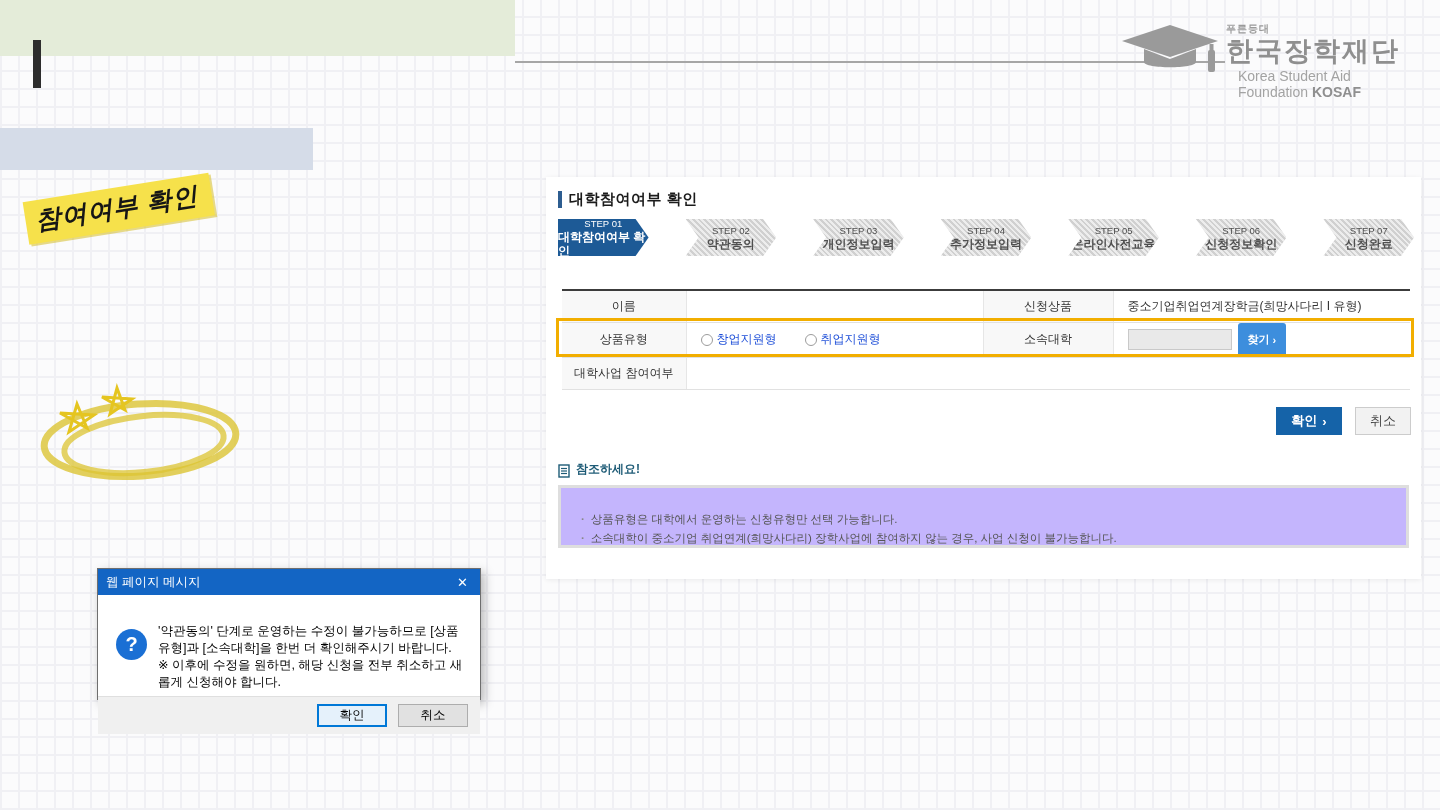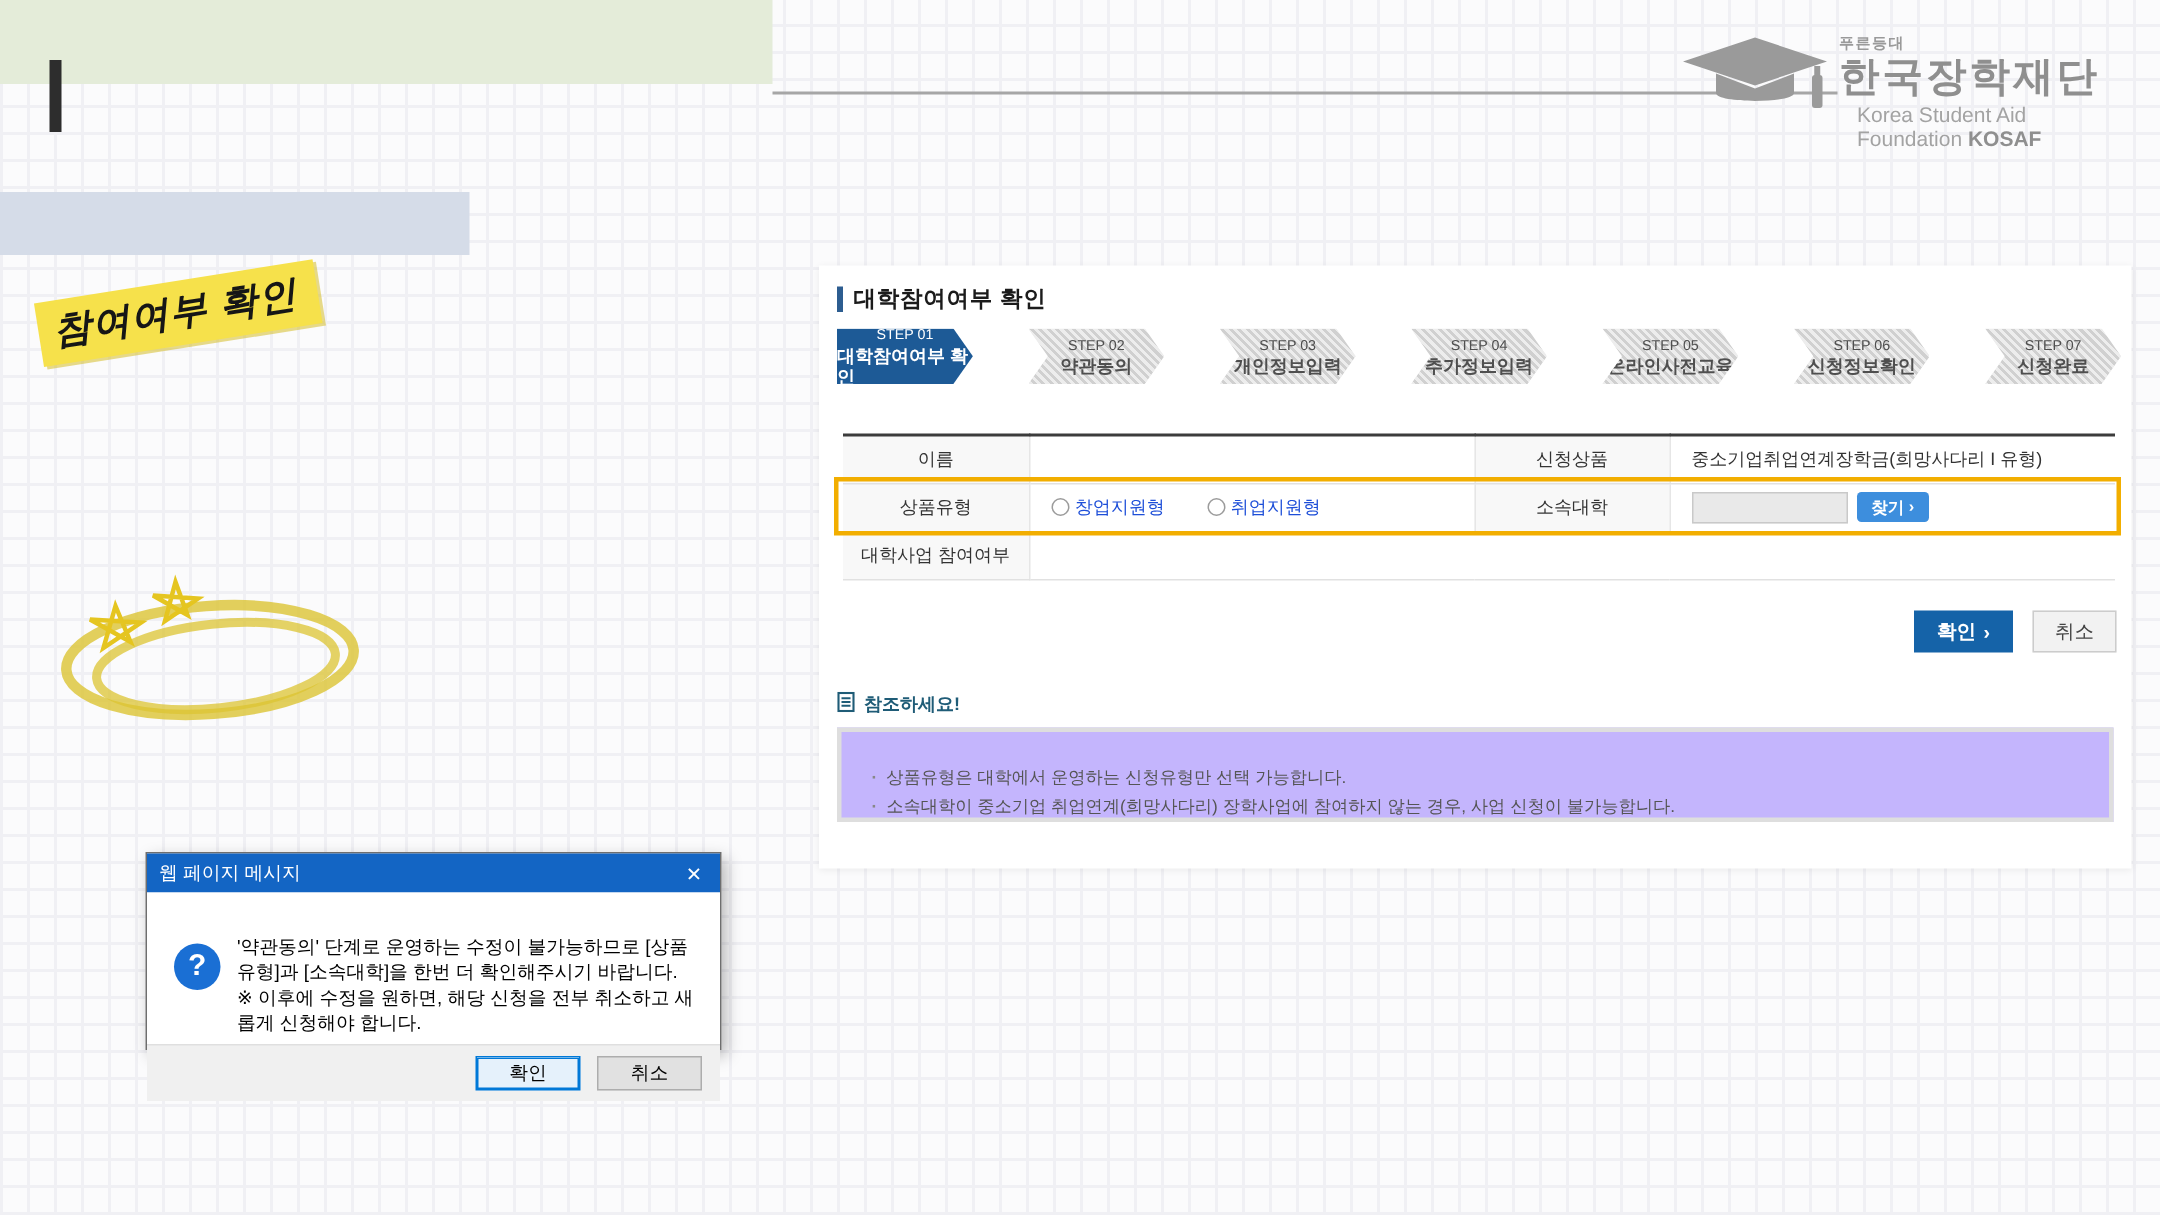--- a/index.html
+++ b/index.html
@@ -66,38 +66,38 @@
                    height:32px; font-size:12px; color:#333; padding:0 14px; }
   .form-table td.lbl { background:#f8f8f8; text-align:center; width:124px; color:#333; padding:0 4px; }
   .form-table td.lbl2 { width:130px; }
   .form-table td:last-child { border-right:none; }
   .radio-group { display:flex; align-items:flex-start; gap:28px; color:#1d4ed8; }
   .radio { display:inline-flex; align-items:center; gap:4px; cursor:pointer; }
   .radio i { width:12px; height:12px; border:1px solid #9c9c9c; border-radius:50%;
              background:#fff; display:inline-block; }
   .univ-cell { display:flex; align-items:center; gap:6px; }
   .univ-input { width:104px; height:21px; background:#e9e9e9; border:1px solid #c9c9c9; }
-  .btn-find { height:20px; padding:0 10px; background:#3d8edd; color:#fff; border:none;
+  .btn-find { height:34px; padding:0 10px; background:#3d8edd; color:#fff; border:none;
               border-radius:3px; font-size:11px; cursor:pointer; display:inline-flex;
               align-items:center; gap:3px; font-weight:bold; }
 
   
   .row-highlight { position:absolute; left:10px; top:141px; width:858px; height:39px;
                    border:3px solid #f2ae00; pointer-events:none; }
 
   
   .action-row { position:absolute; right:10px; top:230px; display:flex; gap:13px; }
   .btn-confirm { width:66px; height:28px; background:#1563a8; color:#fff; border:none;
                  font-size:13px; font-weight:bold; cursor:pointer;
                  display:inline-flex; align-items:center; justify-content:center; gap:5px; }
   .btn-cancel { width:56px; height:28px; background:#f2f2f2; color:#444; border:1px solid #cccccc;
                 font-size:13px; cursor:pointer; }
 
   
-  .ref-title { position:absolute; left:12px; top:284px; display:flex; align-items:flex-start; gap:6px;
+  .ref-title { position:absolute; left:12px; top:284px; display:flex; align-items:flex-end; gap:6px;
                color:#1f5c77; font-size:12px; font-weight:bold; }
   .ref-title svg { display:block; }
   .notice-box { position:absolute; left:12px; top:308px; width:851px; height:63px;
                 border:3px solid #dedede; background:#c4b5fd; padding:22px 18px 12px 18px; }
   .notice-line { font-size:11.5px; color:#555; line-height:19px; }
   .notice-line::before { content:"·"; margin:0 6px 0 2px; color:#888; font-weight:bold; }
 
   
   .dialog { left:97px; top:568px; width:384px; height:132px; background:#ffffff;
             border:1px solid #6e6e6e; box-shadow:3px 4px 10px rgba(0,0,0,.28); }

